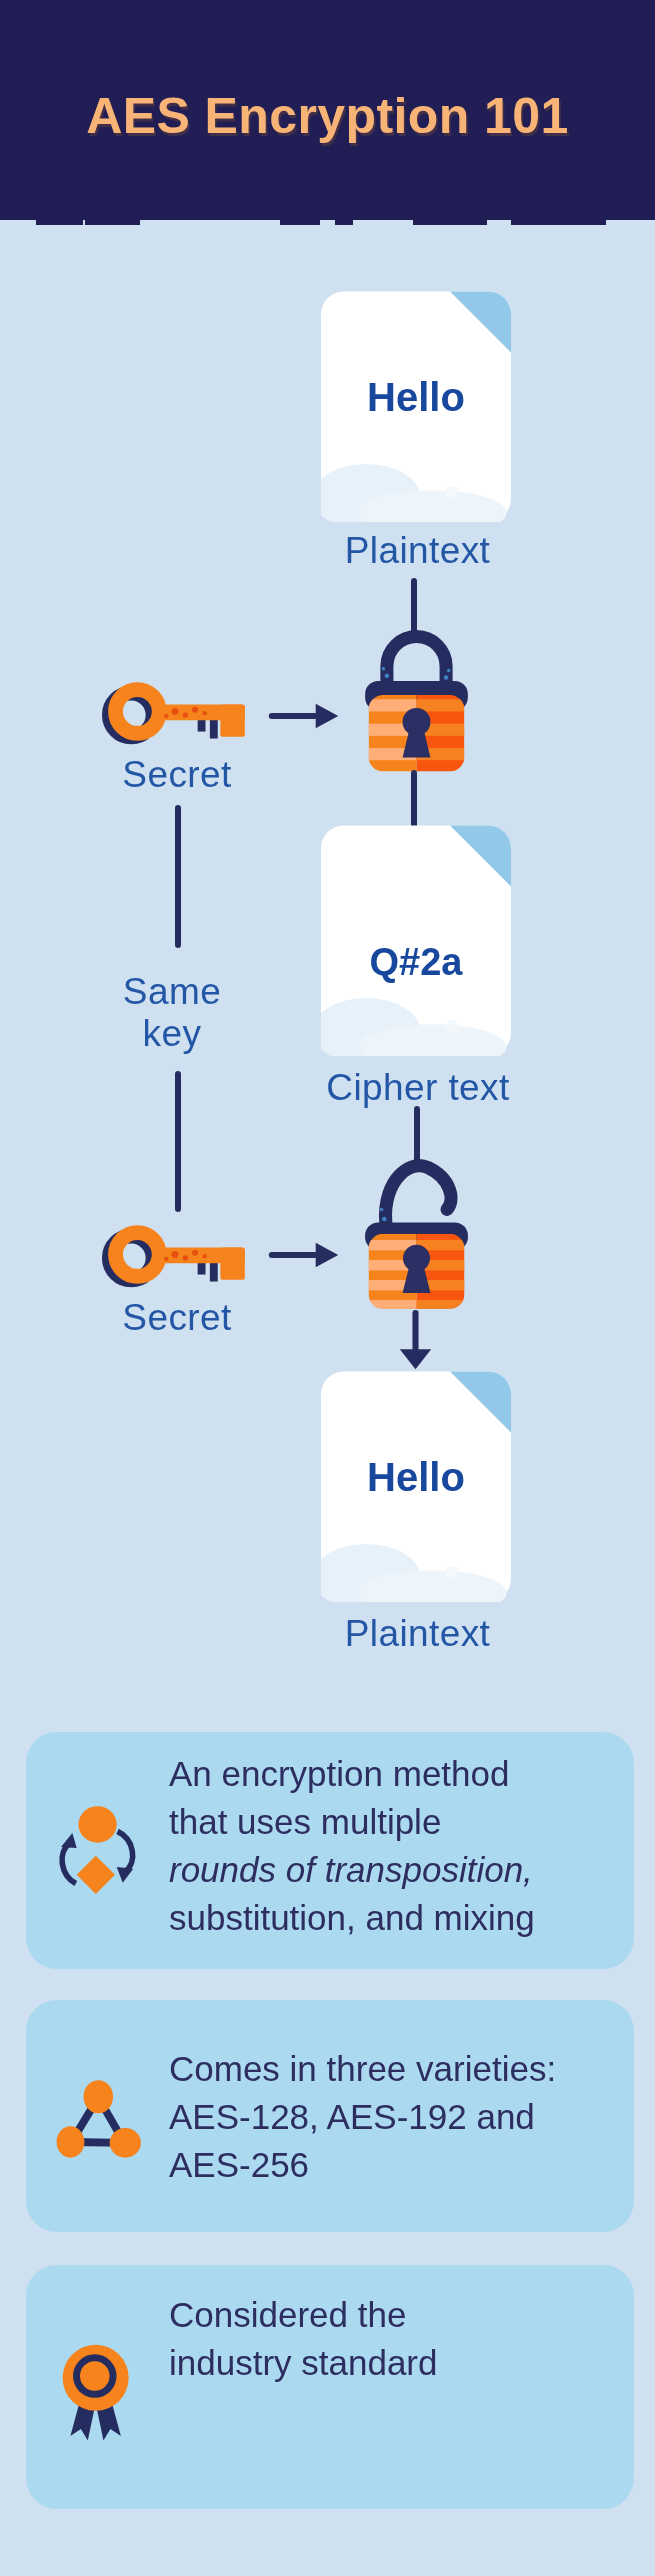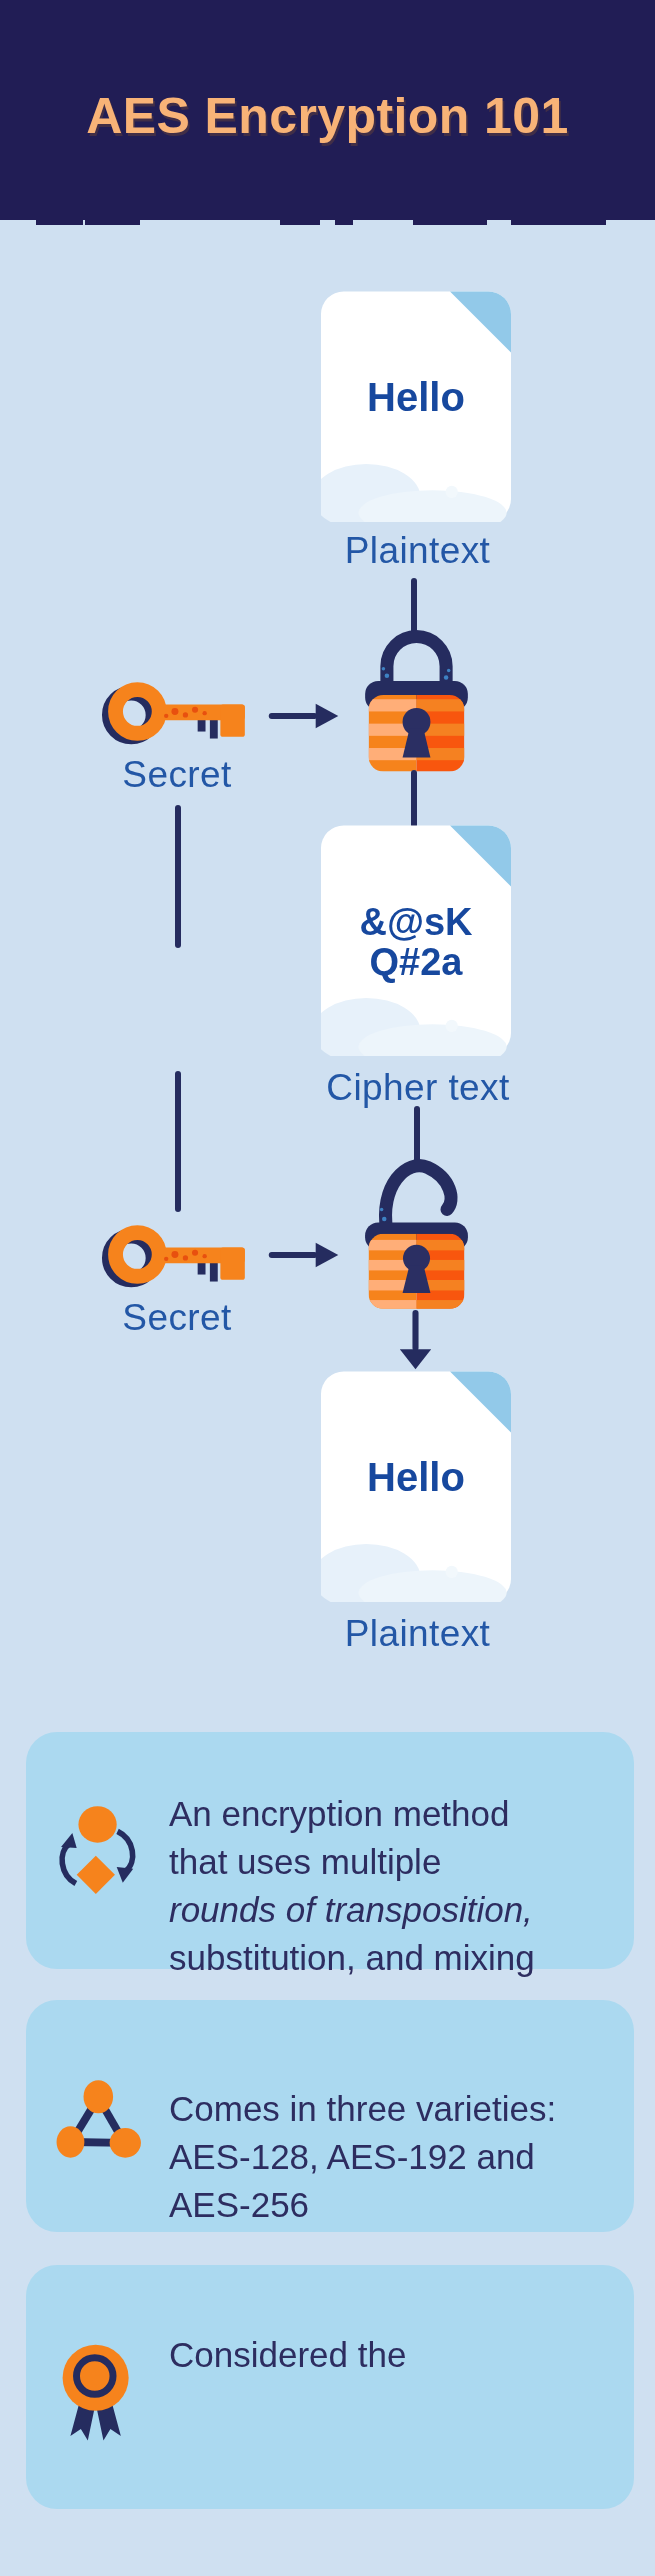--- a/index.html
+++ b/index.html
@@ -28,21 +28,21 @@
          font-size:50px;font-weight:800;letter-spacing:0.4px;
          text-shadow:1.7px 2.6px 0 rgba(140,85,40,.30);}
   .doc{width:190px;height:231px;}
   .doc-text{position:absolute;left:0;top:84px;width:100%;text-align:center;
             color:var(--hello-blue);font-weight:bold;font-size:40px;}
   .doc-text2{position:absolute;left:0;width:100%;text-align:center;
              color:var(--hello-blue);font-weight:bold;font-size:38px;line-height:40px;}
   .label{color:var(--label-blue);font-size:37px;text-align:center;letter-spacing:0.4px;}
   .thread{width:6.1px;background:var(--navy);border-radius:3.5px;}
   .card{left:26px;width:608px;background:var(--card-bg);border-radius:31px;}
-  .card-line{position:absolute;color:var(--card-text);font-size:35px;line-height:48px;white-space:nowrap;margin-top:40px;}
+  .card-line{position:absolute;color:var(--card-text);font-size:35px;line-height:48px;white-space:nowrap;}
   .ctext{left:169px;}
 </style>
 </head>
 <body>
 
 <div class="page">
 
   <div class="abs header"></div>
   <div class="abs rag" style="left:36px;width:47px;"></div>
   <div class="abs rag" style="left:85px;width:55px;"></div>
@@ -122,26 +122,29 @@
   <div class="abs thread" style="left:411px;top:770px;height:58px;"></div>
 
   <div class="abs doc" style="left:321px;top:825px;">
     <svg width="190" height="231" viewBox="0 0 218 264">
       <path d="M26,0 H192 A26,26 0 0 1 218,26 V238 A26,26 0 0 1 192,264 H26 A26,26 0 0 1 0,238 V26 A26,26 0 0 1 26,0 Z" fill="#FFFFFF"></path>
       <ellipse cx="52" cy="236" rx="62" ry="38" fill="#E7F1FA"></ellipse>
       <ellipse cx="128" cy="254" rx="85" ry="26" fill="#EDF5FB"></ellipse>
       <circle cx="150" cy="230" r="7" fill="#F2F8FC"></circle>
       <path d="M148,0 L218,70 V26 A26,26 0 0 0 192,0 Z" fill="var(--fold-blue)"></path>
     </svg>
-    <div class="doc-text2" style="top:77px;">&amp;@sK</div>
     <div class="doc-text2" style="top:117px;">Q#2a</div>
   </div>
   <div class="abs label" style="left:278px;top:1067px;width:280px;">Cipher text</div>
 
   <div class="abs thread" style="left:175px;top:805px;height:143px;"></div>
+  <div class="abs label" style="left:102px;top:971px;width:140px;line-height:42px;">
+    <div>Same</div>
+    <div>key</div>
+  </div>
   <div class="abs thread" style="left:175px;top:1071px;height:141px;"></div>
 
   <div class="abs thread" style="left:414px;top:1106px;height:63px;"></div>
 
   <div class="abs" style="left:98px;top:1216px;">
     <svg width="153" height="83" viewBox="0 0 175 95">
       <circle cx="38" cy="48" r="25" fill="none" stroke="var(--navy)" stroke-width="17"></circle>
       <circle cx="45" cy="44" r="25" fill="none" stroke="var(--orange)" stroke-width="17"></circle>
       <rect x="114" y="52" width="9" height="15" fill="var(--navy)"></rect>
       <rect x="128" y="52" width="9" height="23" fill="var(--navy)"></rect>
@@ -244,15 +247,16 @@
   <div class="abs card" style="top:2265px;height:244px;"></div>
   <div class="abs" style="left:58px;top:2343px;">
     <svg width="77" height="100" viewBox="0 0 88 115">
       <polygon points="24,70 42,74 34,112 26,99 14,107" fill="var(--navy)"></polygon>
       <polygon points="62,70 44,74 52,112 60,99 72,107" fill="var(--navy)"></polygon>
       <circle cx="43" cy="40" r="38" fill="var(--orange)"></circle>
       <circle cx="42" cy="38" r="21" fill="none" stroke="var(--navy)" stroke-width="8"></circle>
     </svg>
   </div>
   <div class="card-line ctext" style="top:2291px;text-align:right;">Considered the</div>
+  <div class="card-line ctext" style="top:2339px;">industry standard</div>
 
 </div>
 
 
 </body></html>

